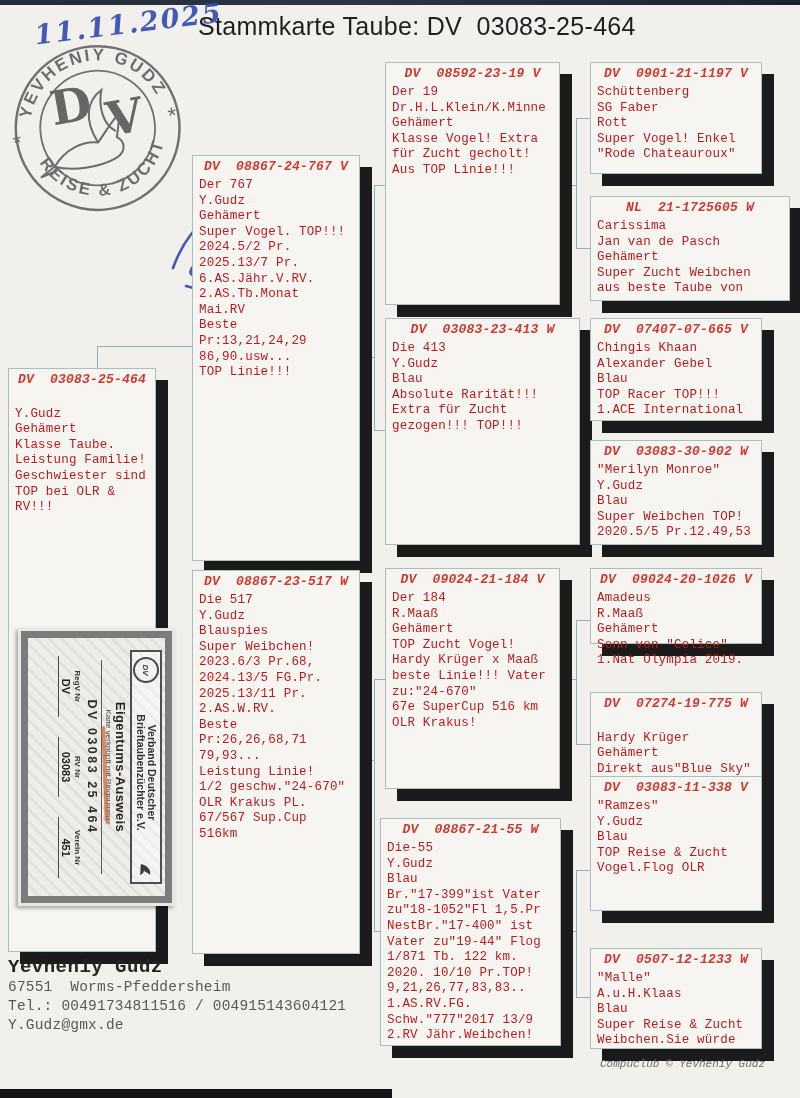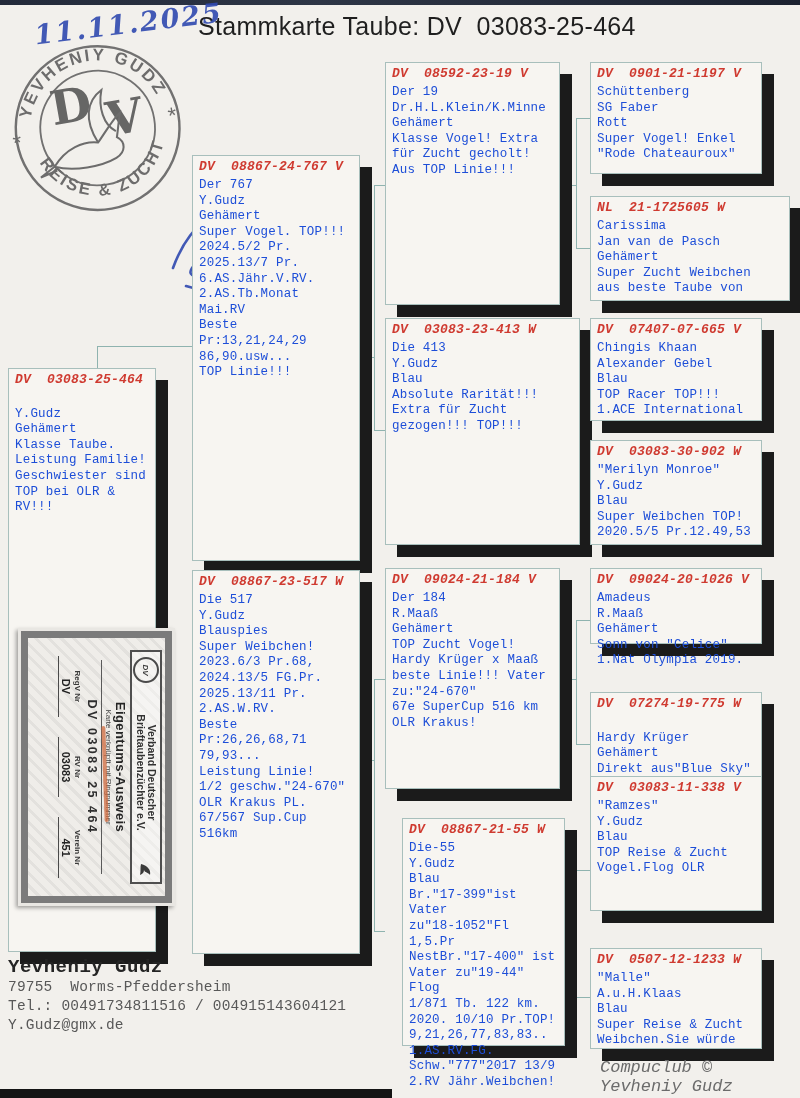--- a/index.html
+++ b/index.html
@@ -13,30 +13,30 @@
   
   .hdate{position:absolute;left:34px;top:8px;font-family:"DejaVu Serif",serif;font-style:italic;font-weight:bold;
          font-size:27px;color:#2f49b0;transform:rotate(-7deg);letter-spacing:2px;opacity:.9;}
   
   .stamp{position:absolute;left:10px;top:40px;transform:rotate(-10deg);opacity:.85;}
   .sig{position:absolute;left:158px;top:198px;opacity:.9;}
   
   .pbox{position:absolute;background:#f7f5f1;border:1px solid #a8bfbc;box-shadow:12px 12px 0 #1b1b1b;
         padding:3px 6px;box-sizing:border-box;}
   .ring{font-family:"Liberation Mono",monospace;font-style:italic;font-weight:bold;font-size:13px;
-        color:#cf3a30;white-space:pre;letter-spacing:.2px;margin-bottom:4px;}
-  .pbody{font-family:"Liberation Mono",monospace;font-size:12.5px;line-height:15.6px;color:#1d4ed8;
+        color:#cf3a30;white-space:pre;letter-spacing:.2px;margin-bottom:4px;text-align:center;}
+  .pbody{font-family:"Liberation Mono",monospace;font-size:12.5px;line-height:15.6px;color:#b91c1c;
          white-space:pre-wrap;letter-spacing:.2px;}
   .bsubject{left:8px;top:368px;width:148px;height:584px}
   .bsire{left:192px;top:155px;width:168px;height:406px}
   .bdam{left:192px;top:570px;width:168px;height:384px}
   .bg1{left:385px;top:62px;width:175px;height:243px}
   .bg2{left:385px;top:318px;width:195px;height:227px}
   .bg3{left:385px;top:568px;width:175px;height:221px}
-  .bg4{left:402px;top:818px;width:163px;height:228px}
+  .bg4{left:380px;top:818px;width:181px;height:228px}
   .bgg1{left:590px;top:62px;width:172px;height:112px}
   .bgg2{left:590px;top:196px;width:200px;height:105px}
   .bgg3{left:590px;top:318px;width:172px;height:103px}
   .bgg4{left:590px;top:440px;width:172px;height:105px}
   .bgg5{left:590px;top:568px;width:172px;height:76px}
   .bgg6{left:590px;top:692px;width:172px;height:105px}
   .bgg7{left:590px;top:776px;width:172px;height:135px}
   .bgg8{left:590px;top:948px;width:172px;height:101px}
   .cl{position:absolute;background:#8fb3af;}
   
@@ -58,21 +58,21 @@
   .card-field{flex:1;text-align:center;}
   .card-flabel{font-size:8px;font-weight:bold;color:#3b3b3b;}
   .card-fvalue{font-size:11px;font-weight:bold;color:#222;border-bottom:1px solid #4a4a4a;margin:1px 10px 0 10px;padding-bottom:1px;}
   .card-mark{position:absolute;left:88px;top:58px;width:96px;height:4px;background:#cf6a3e;opacity:.75;
         transform:rotate(-2deg);border-radius:2px;}
   
   .footer{position:absolute;left:8px;top:956px;width:390px;font-family:"Liberation Mono",monospace;}
   .fname{font-size:19px;font-weight:bold;color:#242424;letter-spacing:.5px;}
   .fline{font-size:14.5px;line-height:19px;color:#585858;white-space:pre-wrap;letter-spacing:.2px;}
   .credit{position:absolute;left:600px;top:1058px;font-family:"Liberation Mono",monospace;font-style:italic;
-        font-size:17px;color:#6b6b6b;}
+        font-size:11px;color:#6b6b6b;}
 </style>
 </head>
 <body>
 
 <div class="scan-top"></div>
 <div class="scan-bottom"></div>
 
 <div class="title">Stammkarte Taube: DV  03083-25-464</div>
 
 <div class="hdate">11.11.2025</div>
@@ -322,18 +322,18 @@
           <div class="card-fvalue">451</div>
         </div>
       </div>
       <div class="card-mark"></div>
     </div>
   </div>
 </div>
 
 <div class="footer">
   <div class="fname">Yevheniy Gudz</div>
-  <div class="fline">79755  Worms-Pfeddersheim</div>
+  <div class="fline">67551  Worms-Pfeddersheim</div>
   <div class="fline">Tel.: 00491734811516 / 004915143604121</div>
   <div class="fline">Y.Gudz@gmx.de</div>
 </div>
 
 <div class="credit">Compuclub © Yevheniy Gudz</div>
 
 </body></html>

